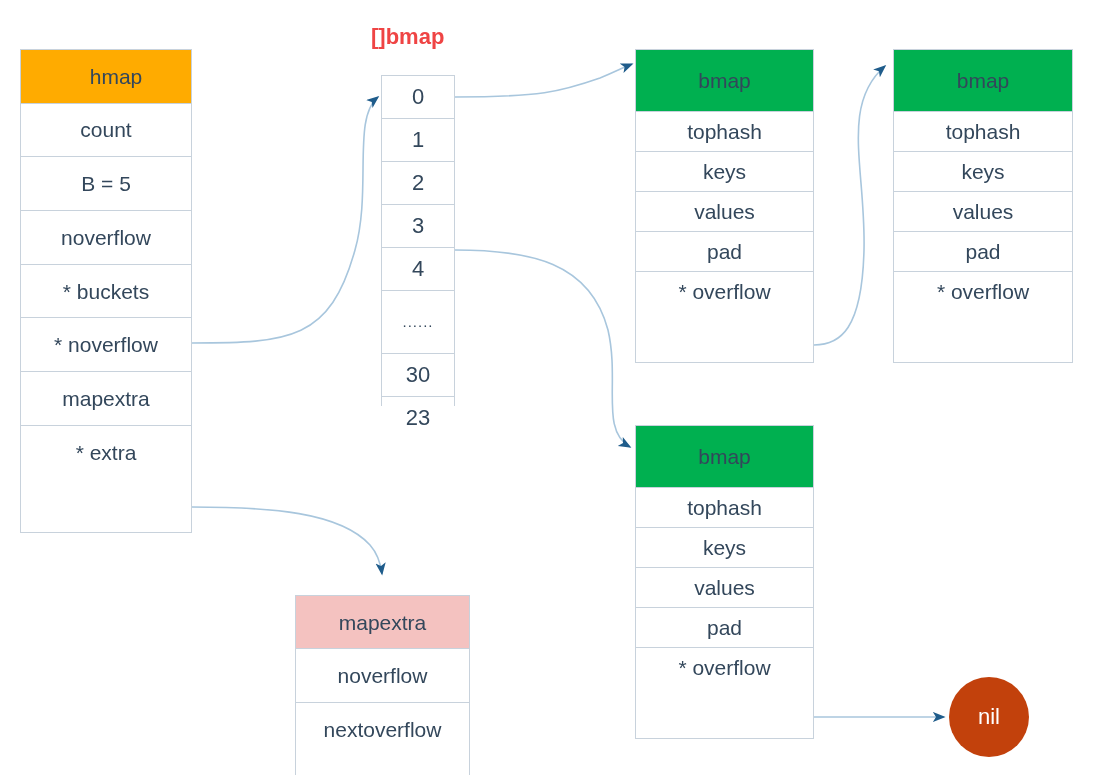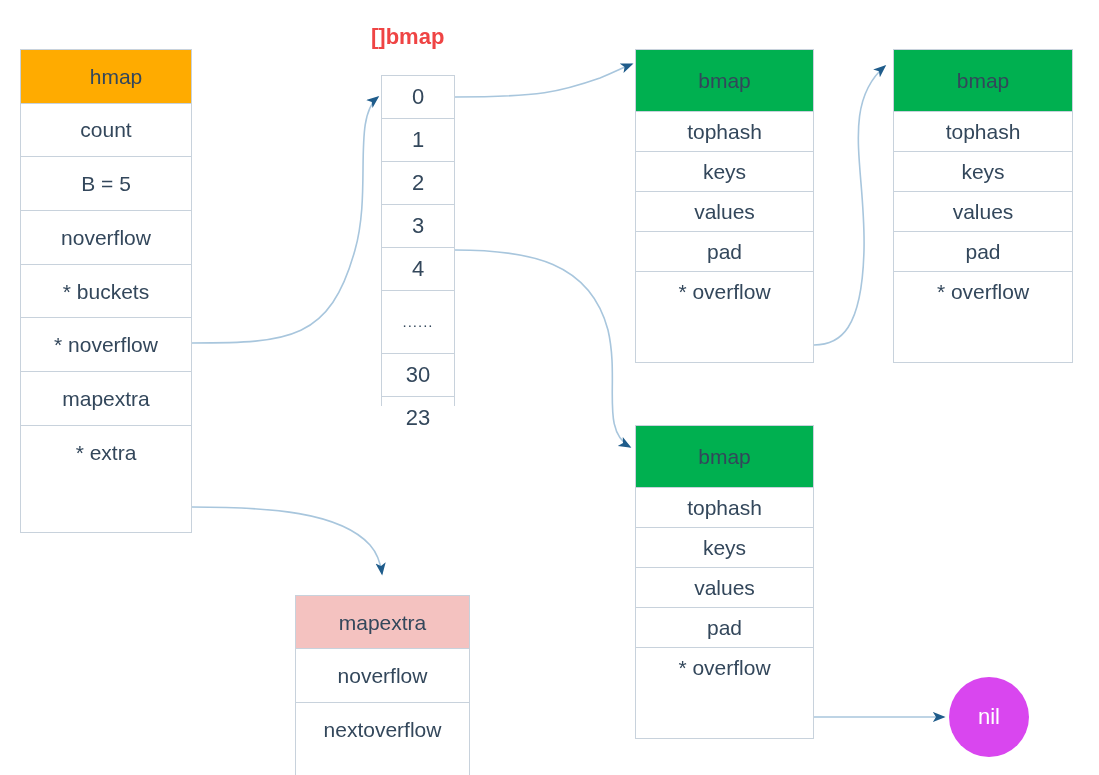--- a/index.html
+++ b/index.html
@@ -79,21 +79,21 @@
   #mapextra .row.head { background: #F4C2C0; }
 
   
   #nil-node {
     position: absolute;
     left: 949px;
     top: 677px;
     width: 80px;
     height: 80px;
     border-radius: 50%;
-    background: #d946ef;
+    background: #c2410c;
     color: #ffffff;
     display: flex;
     align-items: center;
     justify-content: center;
     font-size: 22px;
   }
 </style>
 </head>
 <body>
 

